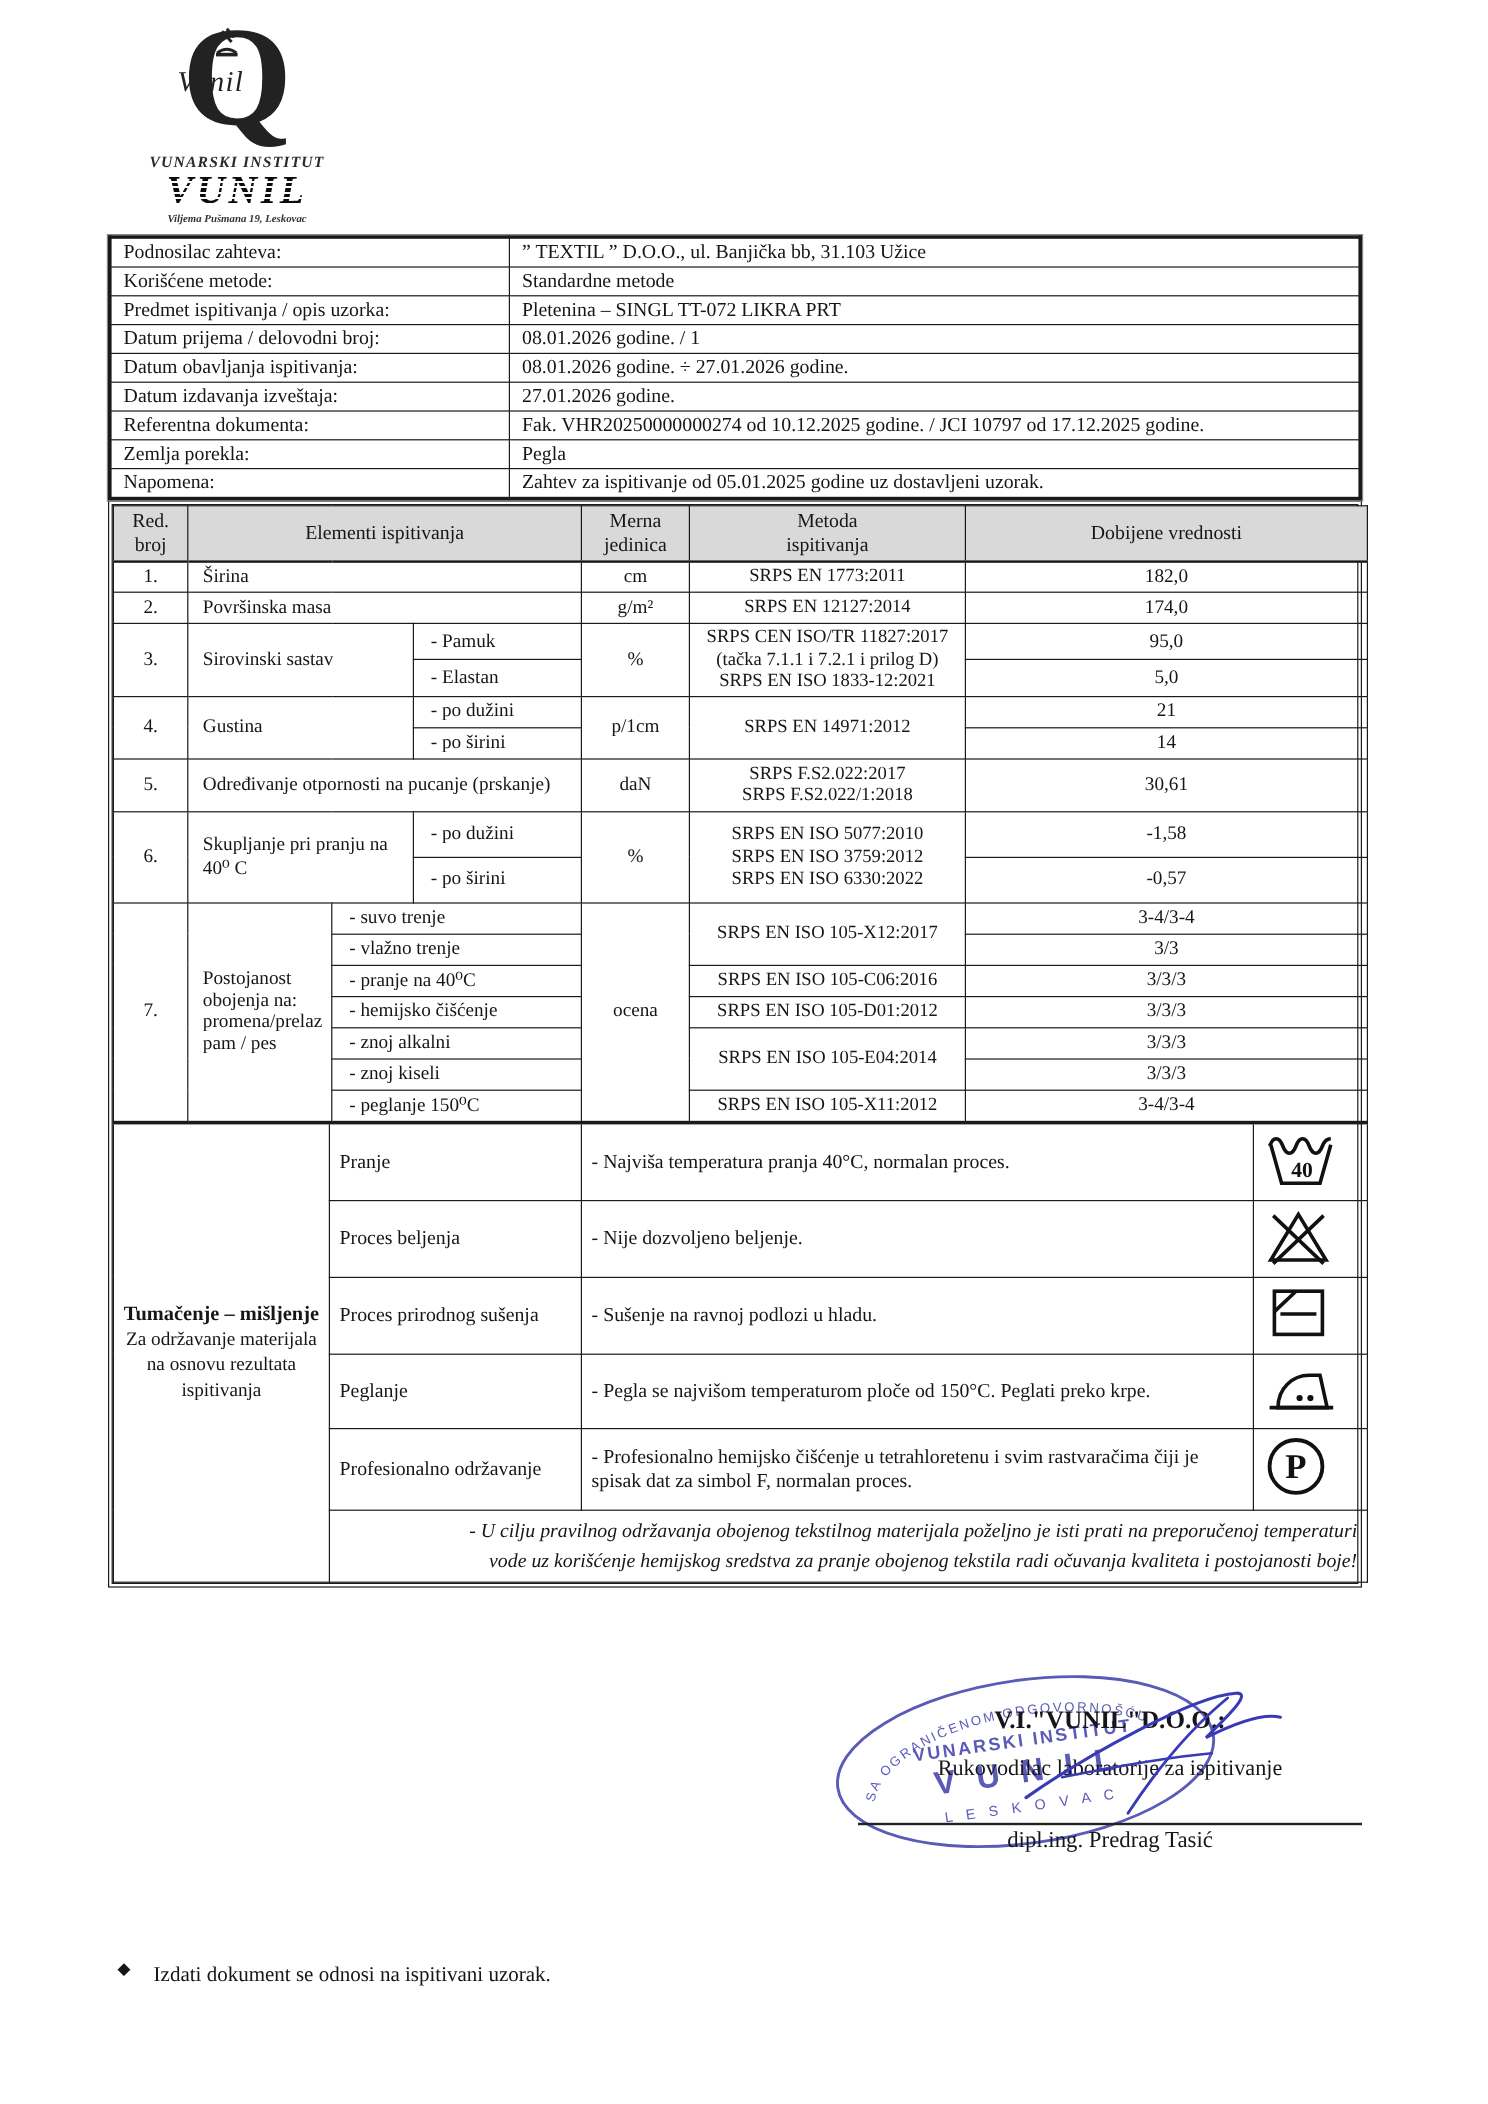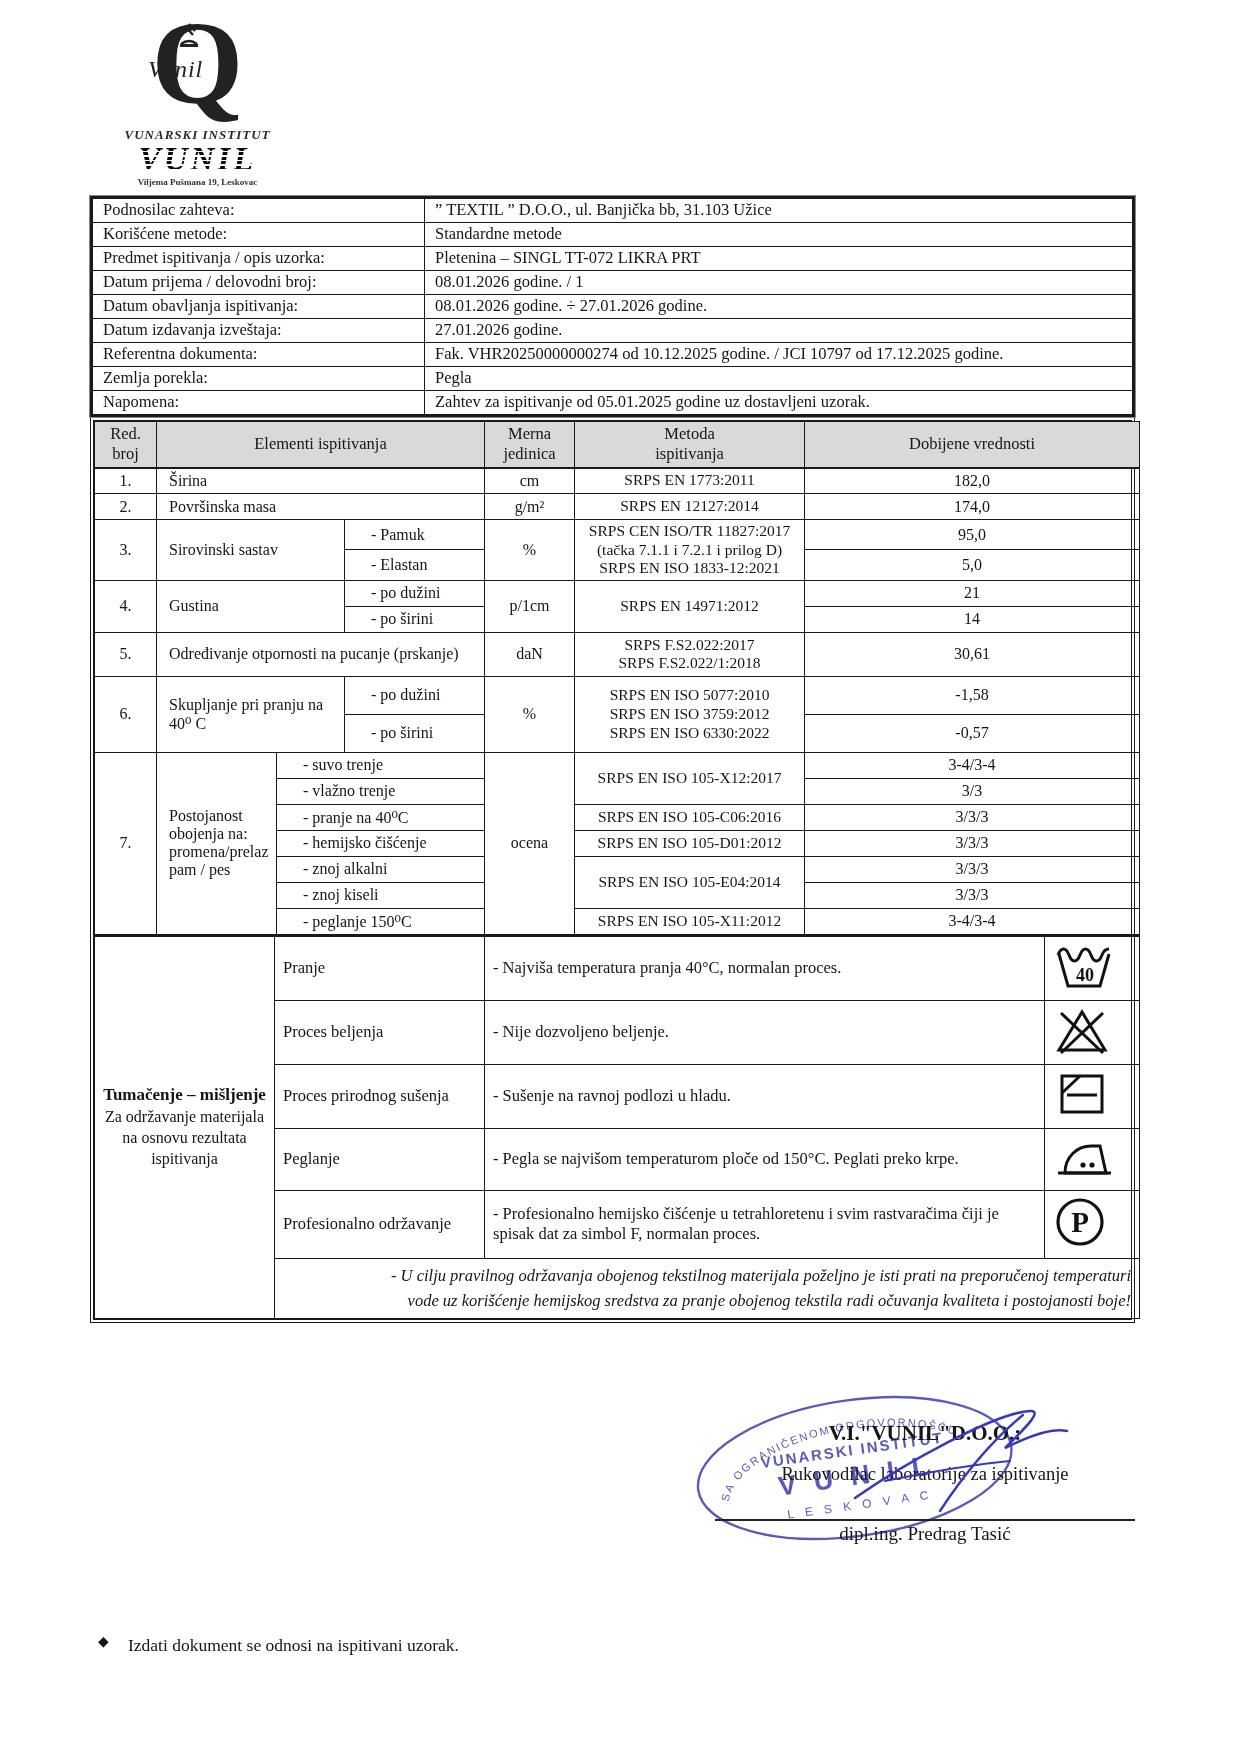--- a/index.html
+++ b/index.html
@@ -13,21 +13,21 @@
   .q-wrap { position:relative; height:105px; }
   .q-glyph { font-size:118px; line-height:100px; font-weight:700; font-family:"Liberation Serif",serif; color:#222; }
   .q-inner { position:absolute; left:58px; top:42px; font-style:italic; font-size:24px; color:#222; letter-spacing:1px; }
   .q-micro { position:absolute; left:86px; top:8px; }
   .logo-line1 { font-style:italic; font-weight:700; font-size:13px; letter-spacing:1px; margin-top:8px; color:#2a2a2a; }
   .logotype { font-style:italic; font-weight:900; font-size:33px; letter-spacing:3px; line-height:1; color:#111; font-family:"Liberation Serif",serif; }
   @supports ((-webkit-background-clip:text) or (background-clip:text)) {
     .logotype { background:repeating-linear-gradient(180deg,#0c0c0c 0 3px,#ffffff 3px 4.6px);
                 -webkit-background-clip:text; background-clip:text; color:transparent; }
   }
-  .logo-line3 { font-weight:700; font-size:9px; color:#333; margin-top:1px; }
+  .logo-line3 { font-style:italic; font-weight:700; font-size:9px; color:#333; margin-top:1px; }
 
   .hdr-center { flex:1 1 auto; text-align:center; padding-top:4px; }
   .inst { font-weight:700; font-size:25px; letter-spacing:.3px; }
   .lab  { font-weight:700; font-size:19px; margin-top:2px; }
   .addr { font-size:19px; margin-top:2px; }
   .tel  { font-size:19px; margin-top:2px; }
   .report-line { margin-top:26px; font-weight:700; font-style:italic; font-size:24px; }
   .report-no { display:inline-block; border-bottom:2.5px solid #111; padding:0 26px 1px 26px; margin-left:14px; }
 
   .badge { flex:0 0 128px; width:128px; border:2px solid #3a3a3a; border-radius:12px; padding:8px 4px 6px; text-align:center; height:158px; margin-top:2px; font-family:"Liberation Sans","DejaVu Sans",sans-serif; }
@@ -43,21 +43,21 @@
 
   
   .res-heading { font-size:20px; margin:46px 0 44px 4px; letter-spacing:.2px; }
 
   .rwrap { border:4px double #1a1a1a; }
   .res-tbl, .care-tbl { width:100%; table-layout:fixed; }
   .res-tbl td, .res-tbl th { border:1.5px solid #1a1a1a; font-size:16px; font-weight:400; padding:2px 4px; text-align:center; vertical-align:middle; }
   .res-tbl th { background:#d9d9d9; border-bottom:2.5px solid #1a1a1a; font-size:16.5px; height:46px; }
   .res-tbl .preline { white-space:pre-line; }
   .res-tbl td.el { text-align:left; padding-left:12px; }
-  .res-tbl td.sub { text-align:left; padding-left:26px; }
+  .res-tbl td.sub { text-align:left; padding-left:14px; }
   .res-tbl td.method { font-size:15.5px; line-height:1.2; }
   .res-tbl tr { height:26px; }
 
   .care-tbl { border-top:2.5px solid #1a1a1a; }
   .care-tbl td { border:1.5px solid #1a1a1a; font-size:16.5px; padding:4px 8px; vertical-align:middle; }
   td.tum { text-align:center; vertical-align:middle; }
   .tum-title { font-weight:700; font-size:17px; }
   .tum-sub { font-size:16px; white-space:pre-line; line-height:1.3; margin-top:2px; }
   .care-label { padding-left:12px; height:46px; }
   .care-desc { padding-left:16px; }

